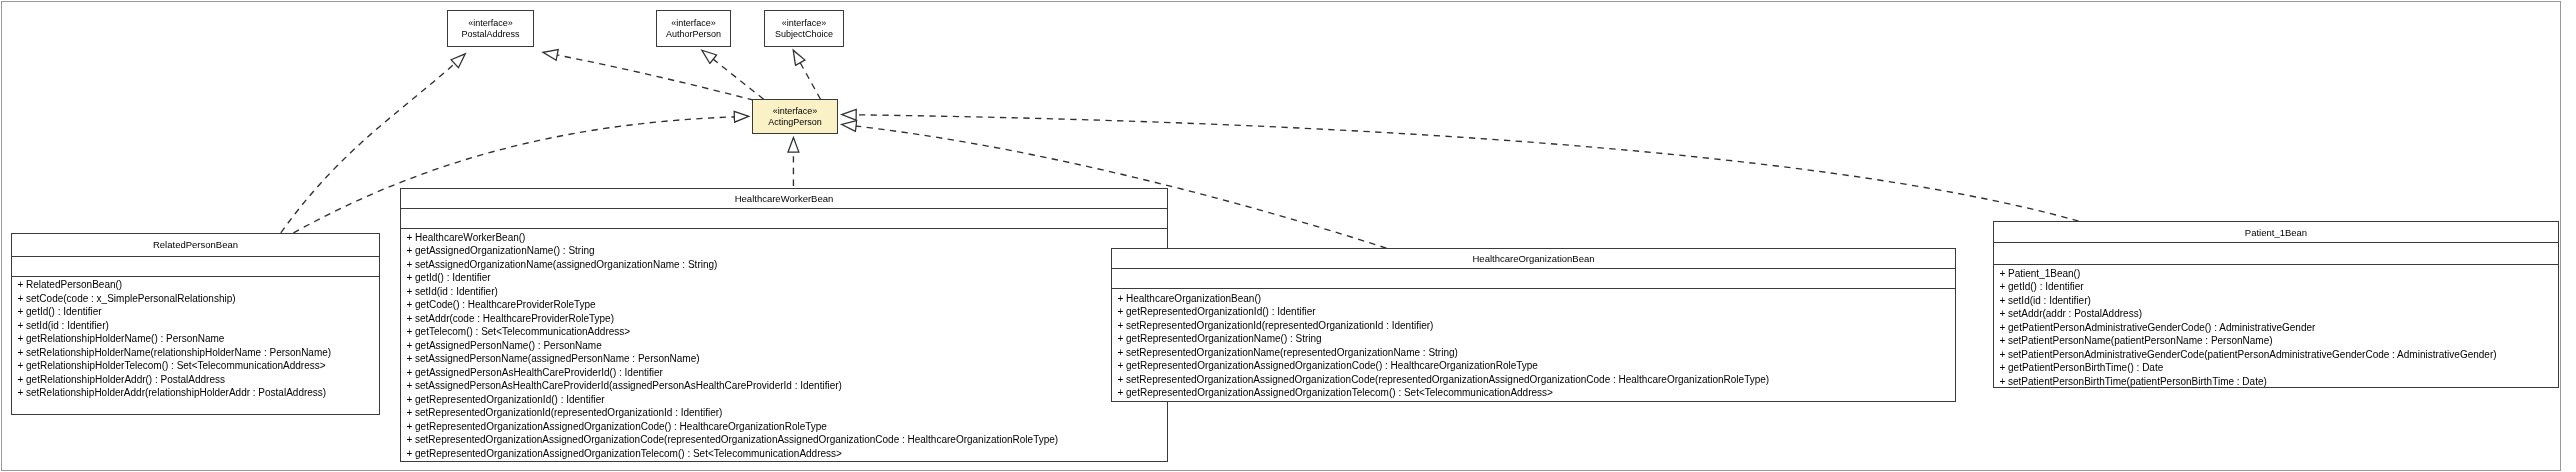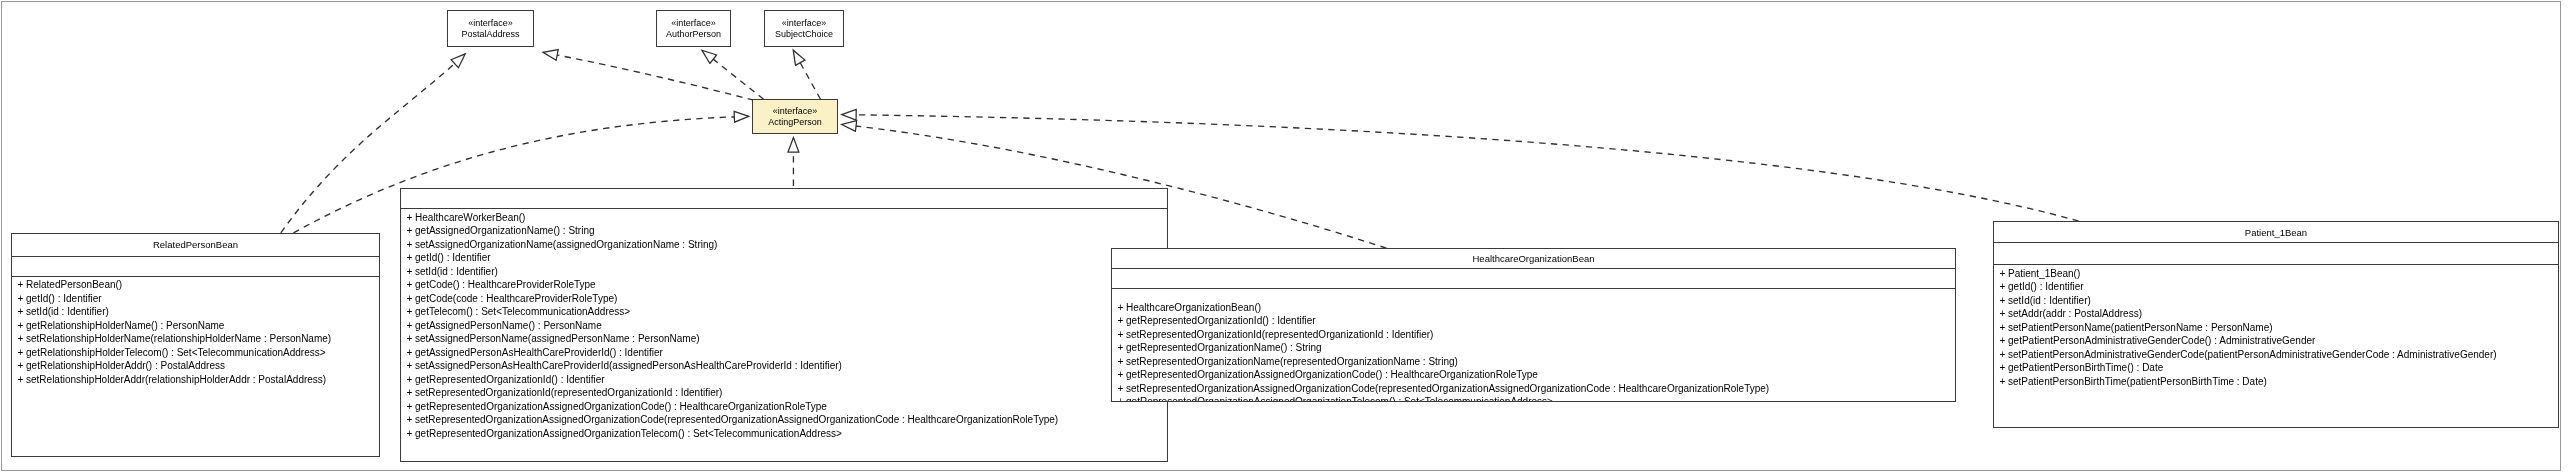--- a/index.html
+++ b/index.html
@@ -61,82 +61,84 @@
   </div>
   <div class="ibox" style="left:764px; top:10px; width:80px; height:37px;">
     <div>«interface»</div>
     <div>SubjectChoice</div>
   </div>
   <div class="ibox acting" style="left:752px; top:99px; width:86px; height:35px;">
     <div>«interface»</div>
     <div>ActingPerson</div>
   </div>
 
-  <div class="cbox" style="left:11px; top:233px; width:369px; height:224px;">
+  <div class="cbox" style="left:11px; top:233px; width:369px; height:182px;">
     <div class="ctitle" style="height:22.6px;">RelatedPersonBean</div>
     <div class="cattrs" style="height:20px;"></div>
     <div class="cmeths">
       <div class="m">+ RelatedPersonBean()</div>
+      <div class="m">+ setCode(code : x_SimplePersonalRelationship)</div>
       <div class="m">+ getId() : Identifier</div>
       <div class="m">+ setId(id : Identifier)</div>
       <div class="m">+ getRelationshipHolderName() : PersonName</div>
       <div class="m">+ setRelationshipHolderName(relationshipHolderName : PersonName)</div>
       <div class="m">+ getRelationshipHolderTelecom() : Set&lt;TelecommunicationAddress&gt;</div>
       <div class="m">+ getRelationshipHolderAddr() : PostalAddress</div>
       <div class="m">+ setRelationshipHolderAddr(relationshipHolderAddr : PostalAddress)</div>
     </div>
   </div>
 
   <div class="cbox" style="left:400px; top:188px; width:768px; height:274px;">
+    <div class="ctitle" style="height:20px;">HealthcareWorkerBean</div>
     <div class="cattrs" style="height:20px;"></div>
     <div class="cmeths">
       <div class="m">+ HealthcareWorkerBean()</div>
       <div class="m">+ getAssignedOrganizationName() : String</div>
       <div class="m">+ setAssignedOrganizationName(assignedOrganizationName : String)</div>
       <div class="m">+ getId() : Identifier</div>
       <div class="m">+ setId(id : Identifier)</div>
       <div class="m">+ getCode() : HealthcareProviderRoleType</div>
-      <div class="m">+ getCode(code : HealthcareProviderRoleType)</div>
+      <div class="m">+ setAddr(code : HealthcareProviderRoleType)</div>
       <div class="m">+ getTelecom() : Set&lt;TelecommunicationAddress&gt;</div>
       <div class="m">+ getAssignedPersonName() : PersonName</div>
       <div class="m">+ setAssignedPersonName(assignedPersonName : PersonName)</div>
       <div class="m">+ getAssignedPersonAsHealthCareProviderId() : Identifier</div>
       <div class="m">+ setAssignedPersonAsHealthCareProviderId(assignedPersonAsHealthCareProviderId : Identifier)</div>
       <div class="m">+ getRepresentedOrganizationId() : Identifier</div>
       <div class="m">+ setRepresentedOrganizationId(representedOrganizationId : Identifier)</div>
       <div class="m">+ getRepresentedOrganizationAssignedOrganizationCode() : HealthcareOrganizationRoleType</div>
       <div class="m">+ setRepresentedOrganizationAssignedOrganizationCode(representedOrganizationAssignedOrganizationCode : HealthcareOrganizationRoleType)</div>
       <div class="m">+ getRepresentedOrganizationAssignedOrganizationTelecom() : Set&lt;TelecommunicationAddress&gt;</div>
     </div>
   </div>
 
   <div class="cbox" style="left:1111px; top:248px; width:845px; height:154px;">
     <div class="ctitle" style="height:20px;">HealthcareOrganizationBean</div>
     <div class="cattrs" style="height:20px;"></div>
-    <div class="cmeths" style="padding-top:2.7px;margin-top:9px;">
+    <div class="cmeths" style="padding-top:2.7px;">
       <div class="m">+ HealthcareOrganizationBean()</div>
       <div class="m">+ getRepresentedOrganizationId() : Identifier</div>
       <div class="m">+ setRepresentedOrganizationId(representedOrganizationId : Identifier)</div>
       <div class="m">+ getRepresentedOrganizationName() : String</div>
       <div class="m">+ setRepresentedOrganizationName(representedOrganizationName : String)</div>
       <div class="m">+ getRepresentedOrganizationAssignedOrganizationCode() : HealthcareOrganizationRoleType</div>
       <div class="m">+ setRepresentedOrganizationAssignedOrganizationCode(representedOrganizationAssignedOrganizationCode : HealthcareOrganizationRoleType)</div>
       <div class="m">+ getRepresentedOrganizationAssignedOrganizationTelecom() : Set&lt;TelecommunicationAddress&gt;</div>
     </div>
   </div>
 
-  <div class="cbox" style="left:1993px; top:221px; width:566px; height:207px;">
+  <div class="cbox" style="left:1993px; top:221px; width:566px; height:167px;">
     <div class="ctitle" style="height:21px;">Patient_1Bean</div>
     <div class="cattrs" style="height:22px;"></div>
     <div class="cmeths">
       <div class="m">+ Patient_1Bean()</div>
       <div class="m">+ getId() : Identifier</div>
       <div class="m">+ setId(id : Identifier)</div>
       <div class="m">+ setAddr(addr : PostalAddress)</div>
+      <div class="m">+ getPatientPersonAdministrativeGenderCode() : AdministrativeGender</div>
       <div class="m">+ setPatientPersonName(patientPersonName : PersonName)</div>
-      <div class="m">+ getPatientPersonAdministrativeGenderCode() : AdministrativeGender</div>
       <div class="m">+ setPatientPersonAdministrativeGenderCode(patientPersonAdministrativeGenderCode : AdministrativeGender)</div>
       <div class="m">+ getPatientPersonBirthTime() : Date</div>
       <div class="m">+ setPatientPersonBirthTime(patientPersonBirthTime : Date)</div>
     </div>
   </div>
 </div>
 
 
 </body></html>

